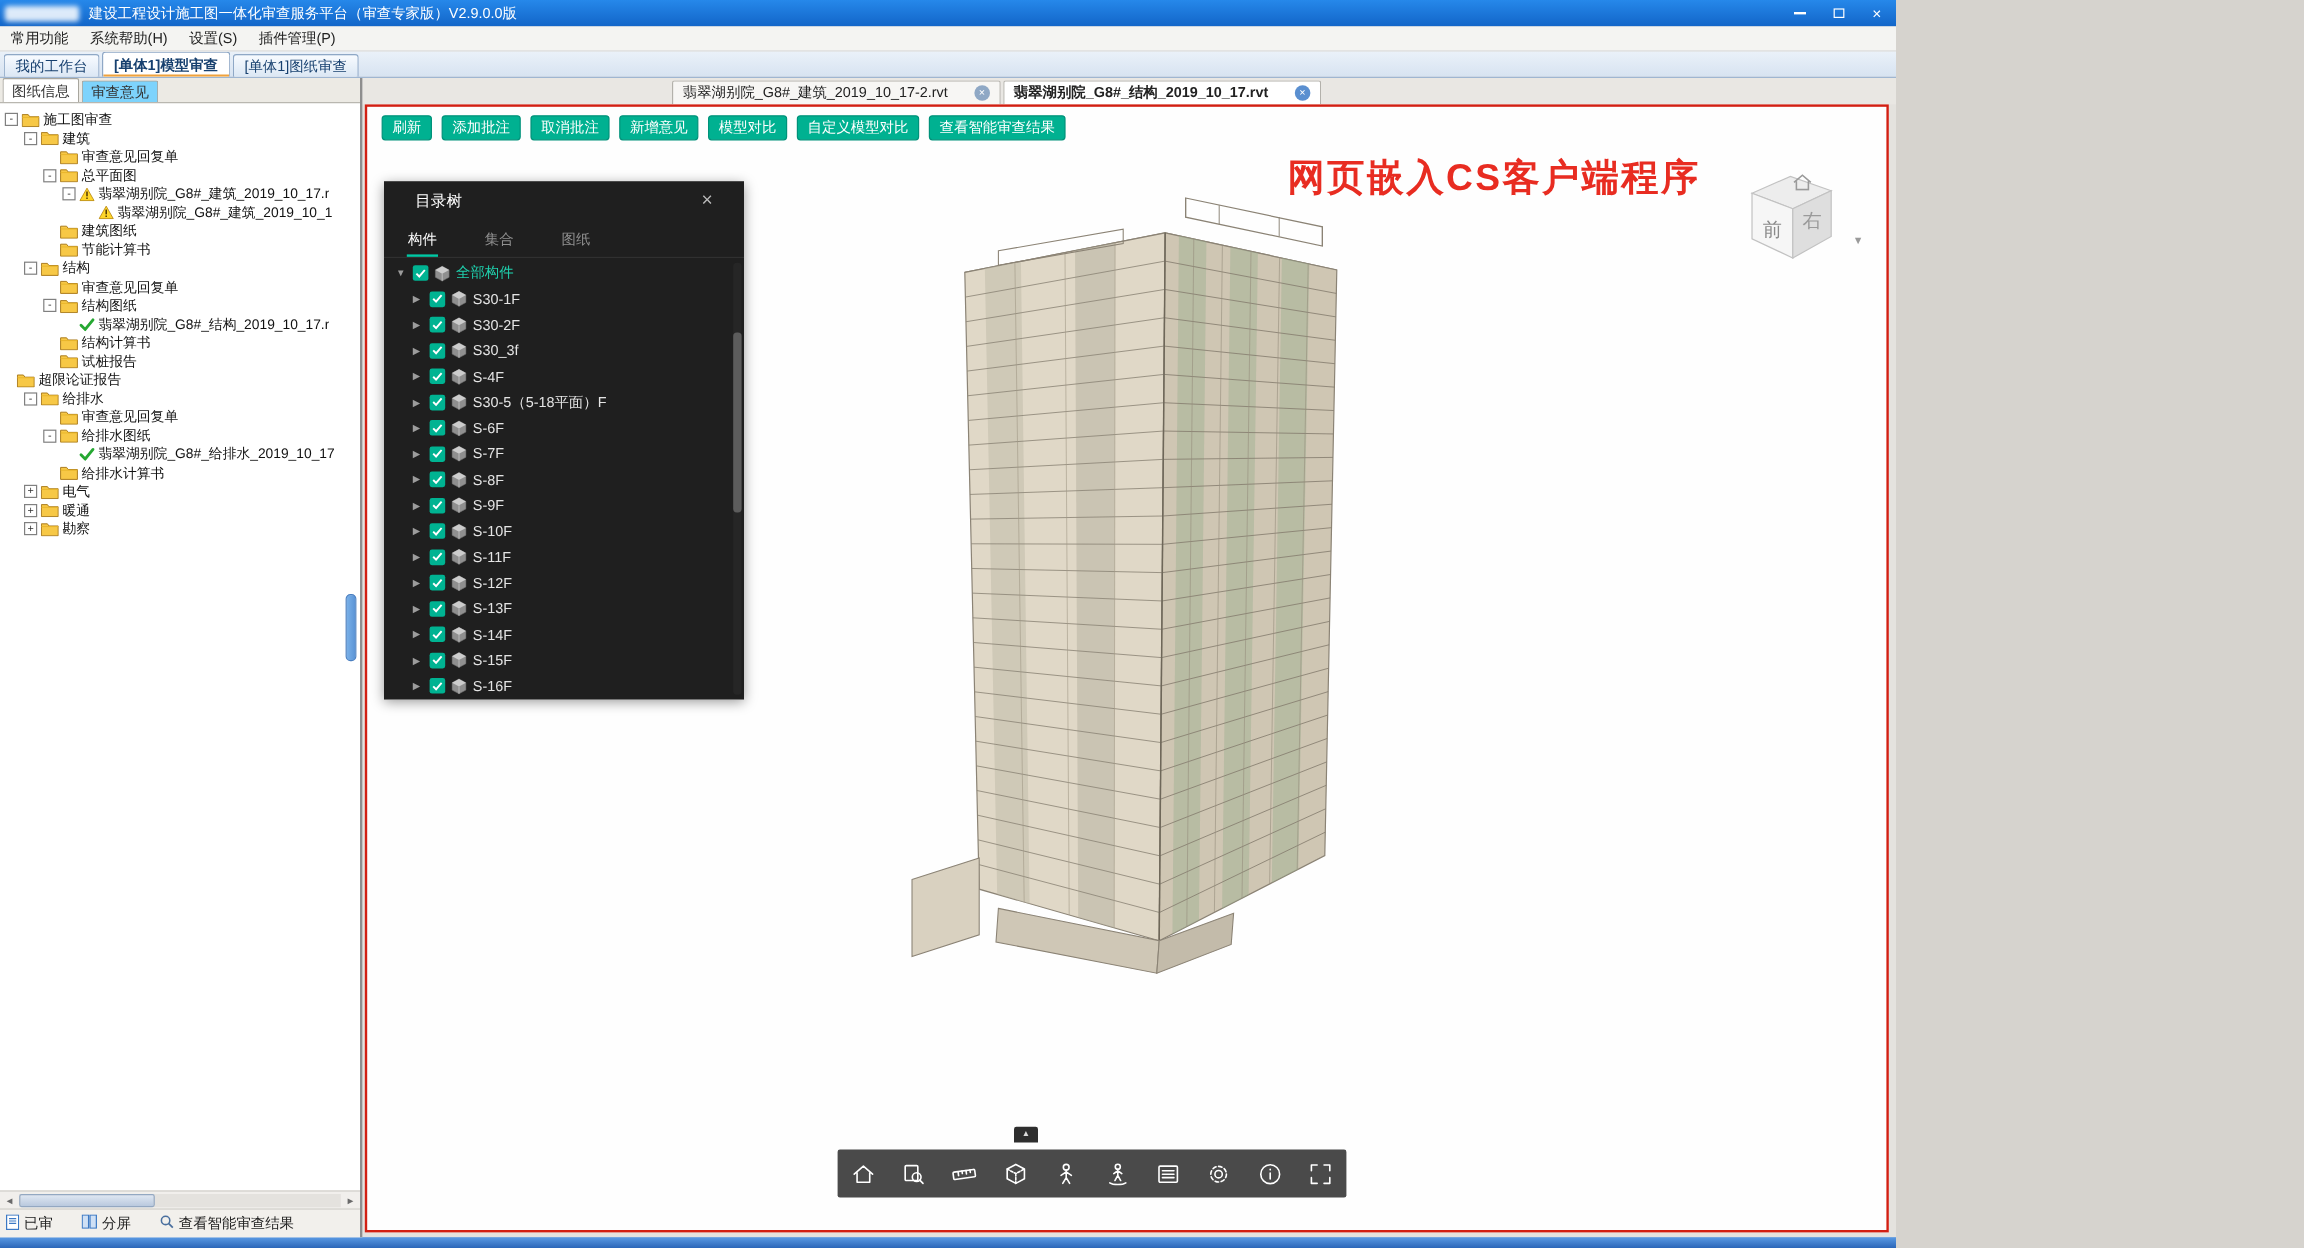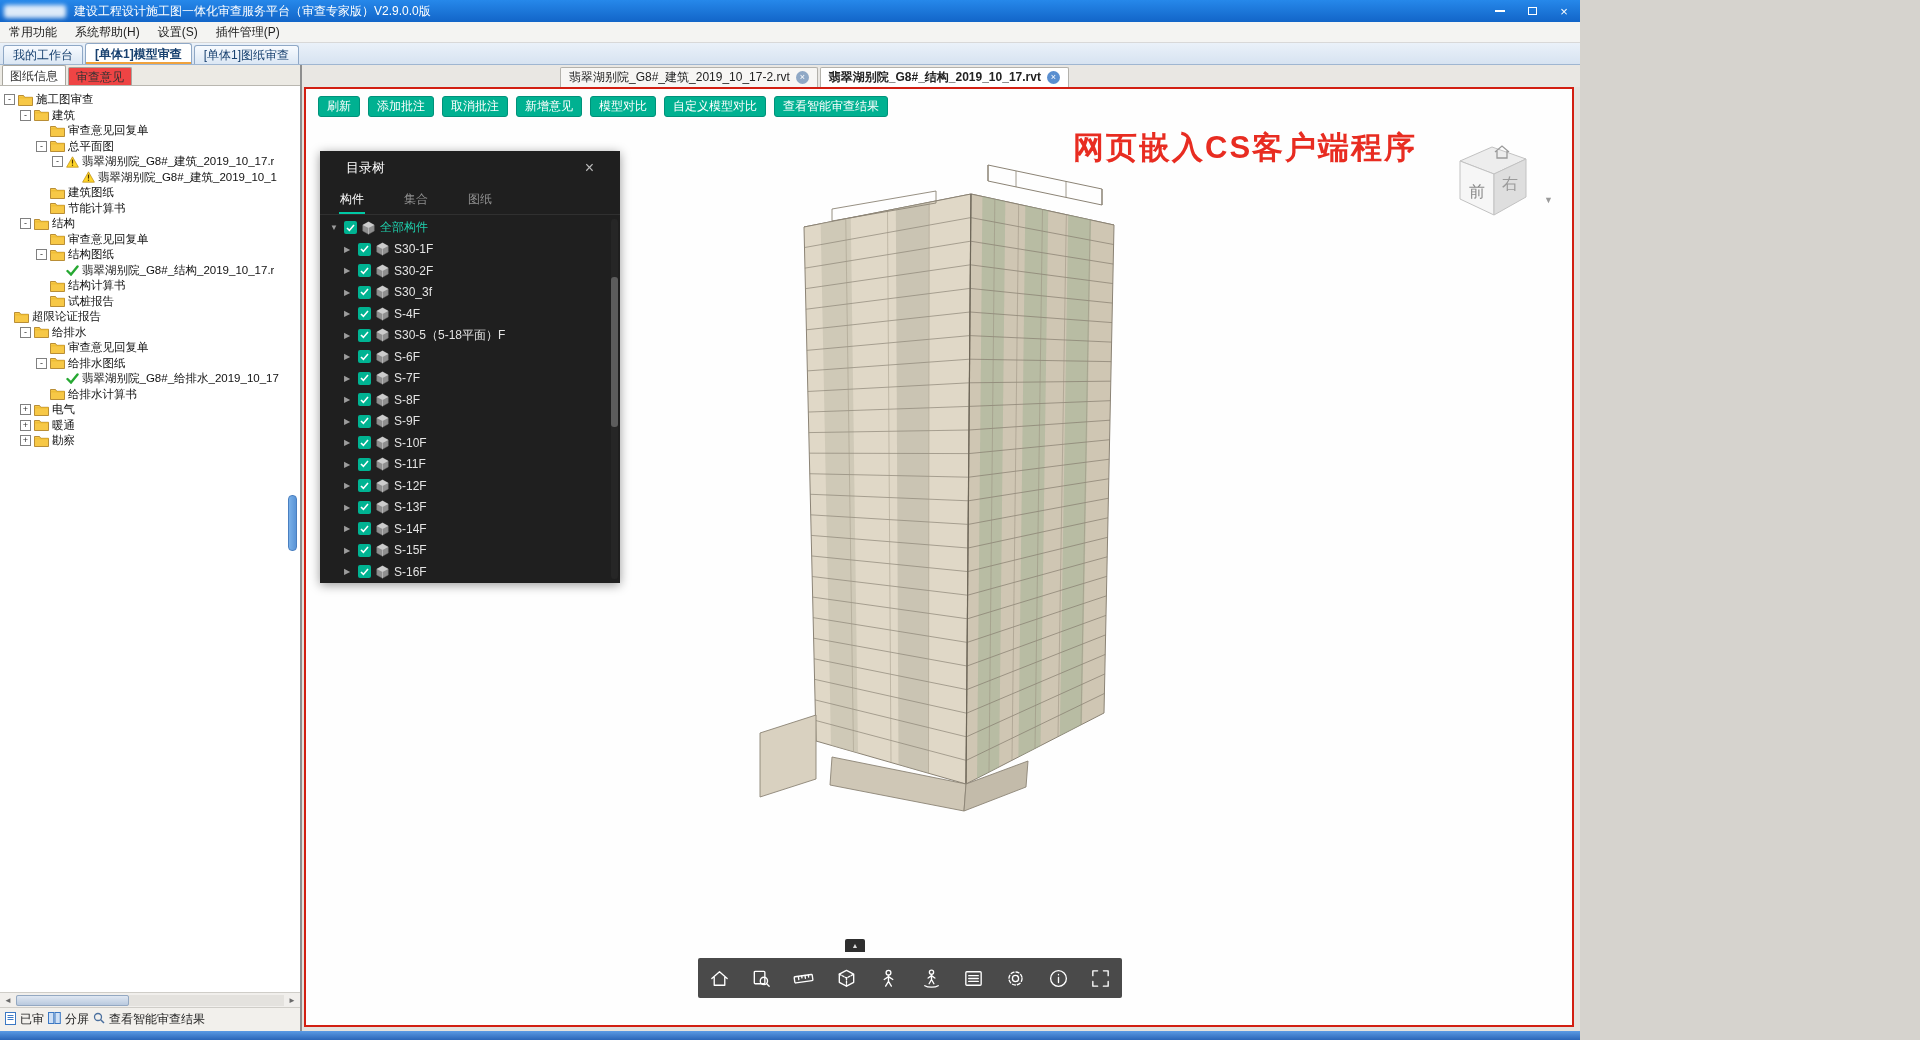--- a/index.html
+++ b/index.html
@@ -23,40 +23,40 @@
   
   .maintabs { height:22px; background:linear-gradient(#eaf1f9,#d7e3f1); border-bottom:1px solid #9fb6d1; display:flex; align-items:flex-end; padding-left:2px; flex:none; }
   .mtab { height:19px; line-height:19px; padding:0 9px; margin:0 1px; font-size:12px; color:#17406f; background:linear-gradient(#f8fbff,#dbe7f4); border:1px solid #8fa8c6; border-bottom:none; border-radius:3px 3px 0 0; white-space:nowrap; }
   .mtab.active { background:#fff; font-weight:bold; box-shadow:inset 0 -2px 0 #f0a23c; height:21px; line-height:21px; }
 
   .content { flex:1; display:flex; min-height:0; }
 
   
   .sidebar { width:302px; background:#fff; border-right:2px solid #8e8e8e; display:flex; flex-direction:column; position:relative; flex:none; }
   .side-tabs { height:21px; background:#eceae4; display:flex; align-items:flex-end; padding-left:2px; border-bottom:1px solid #b9b7b0; flex:none; }
-  .stab { height:18px; line-height:18px; padding:0 7px; font-size:12px; color:#333; background:#ef4444; border:1px solid #a8a69e; border-bottom:none; border-radius:2px 2px 0 0; margin-right:2px; white-space:nowrap; }
+  .stab { height:18px; line-height:18px; padding:0 7px; font-size:12px; color:#333; background:#7dd3fc; border:1px solid #a8a69e; border-bottom:none; border-radius:2px 2px 0 0; margin-right:2px; white-space:nowrap; }
   .stab.active { background:#fff; height:20px; line-height:20px; }
   .tree { flex:1; overflow:hidden; padding-top:6px; }
   .trow { display:flex; align-items:center; height:15.5px; font-size:11.5px; color:#111; white-space:nowrap; overflow:hidden; }
   .texp { width:11px; height:11px; border:1px solid #808080; background:#fff; font-size:9px; line-height:8px; text-align:center; color:#333; margin-right:3px; flex:none; }
   .texp-spacer { width:14px; flex:none; }
   .ticon { margin-right:3px; flex:none; display:flex; }
   .tlabel { overflow:hidden; }
   .side-vthumb { position:absolute; right:3px; top:430px; width:9px; height:56px; background:linear-gradient(90deg,#79b0e8,#5a94d6); border:1px solid #4a7fc0; border-radius:4px; z-index:3; }
   .side-hscroll { height:15px; background:#f1efec; border-top:1px solid #cfcdc8; display:flex; align-items:center; padding:0 2px; gap:2px; flex:none; }
   .arr { font-size:8px; color:#6a6a6a; width:12px; text-align:center; }
   .htrack { flex:1; height:11px; background:#e4e2de; position:relative; }
   .hthumb { position:absolute; left:0; top:0; width:42%; height:11px; background:linear-gradient(#dfe7f2,#b9c9de); border:1px solid #93a8c2; border-radius:2px; }
-  .side-footer { height:24px; background:#f2f0ec; border-top:1px solid #cfcdc8; display:flex; align-items:center; padding:0 5px; gap:4px; font-size:12px; color:#222; flex:none; }
+  .side-footer { height:24px; background:#f2f0ec; border-top:1px solid #cfcdc8; display:flex; align-items:center; padding:0 5px; gap:24px; font-size:12px; color:#222; flex:none; }
   .sfitem { display:flex; align-items:center; gap:4px; white-space:nowrap; }
 
   
   .main { flex:1; display:flex; flex-direction:column; min-width:0; background:#e4e2de; }
   .doctabs { height:22px; display:flex; align-items:flex-end; padding-left:258px; background:#e9e7e3; flex:none; }
-  .dtab { height:20px; display:flex; align-items:center; padding:0 8px; gap:6px; font-size:12px; color:#222; background:#f7f6f4; border:1px solid #b3b1ab; border-bottom:none; border-radius:2px 2px 0 0; margin-right:2px; white-space:nowrap; }
+  .dtab { height:20px; display:flex; align-items:center; padding:0 8px; gap:22px; font-size:12px; color:#222; background:#f7f6f4; border:1px solid #b3b1ab; border-bottom:none; border-radius:2px 2px 0 0; margin-right:2px; white-space:nowrap; }
   .dtab.active { background:#fff; font-weight:bold; }
   .dclose { width:13px; height:13px; border-radius:50%; background:#8fa8c5; color:#fff; font-size:9px; line-height:13px; text-align:center; font-weight:normal; flex:none; }
   .dtab.active .dclose { background:#5a8fd0; }
 
   .viewer { flex:1; margin:0 6px 4px 2px; border:2px solid #d21f12; background:#fefefe; position:relative; overflow:hidden; }
 
   .vtoolbar { position:absolute; left:12px; top:7px; display:flex; gap:8px; z-index:7; }
   .gbtn { height:21px; line-height:19px; padding:0 8px; background:#00b191; border:1px solid #00927a; color:#fff; font-size:12px; border-radius:3px; white-space:nowrap; }
 
   .annotation { position:absolute; left:744px; top:38px; font-size:31px; font-weight:bold; color:#e82c21; letter-spacing:2px; z-index:4; white-space:nowrap;margin-left:23px; }

